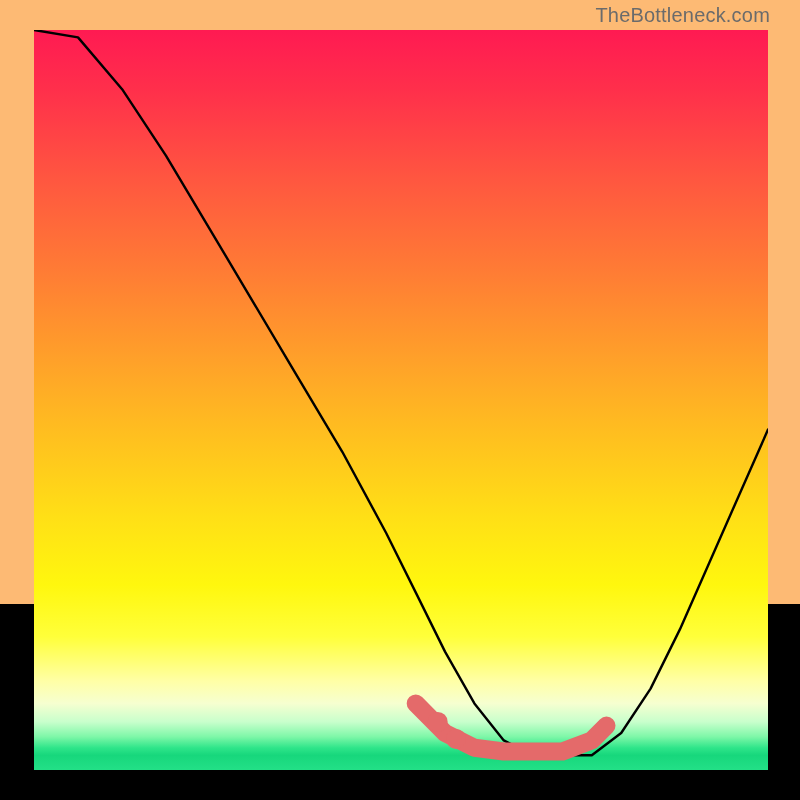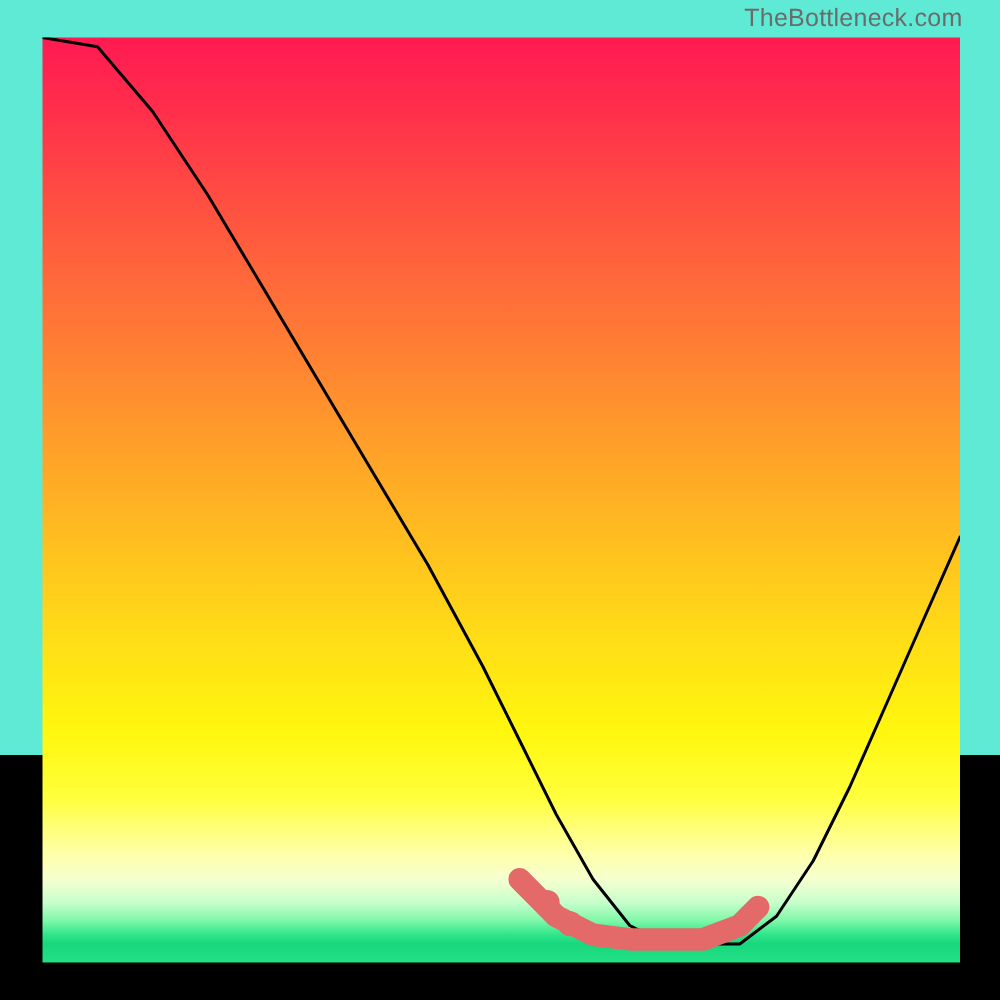--- a/index.html
+++ b/index.html
@@ -10,21 +10,21 @@
     background: #000;
     overflow: hidden;
     font-family: Arial, Helvetica, sans-serif;
   }
   .frame {
     position: absolute;
     left: 0;
     top: 0;
     width: 800px;
     height: 604px;
-    background: #5eead4;
+    background: #fdba74;
     text-align: right;
   }
   .plot {
     position: absolute;
     left: 34px;
     top: 30px;
     width: 734px;
     height: 740px;
     
     background: linear-gradient(

